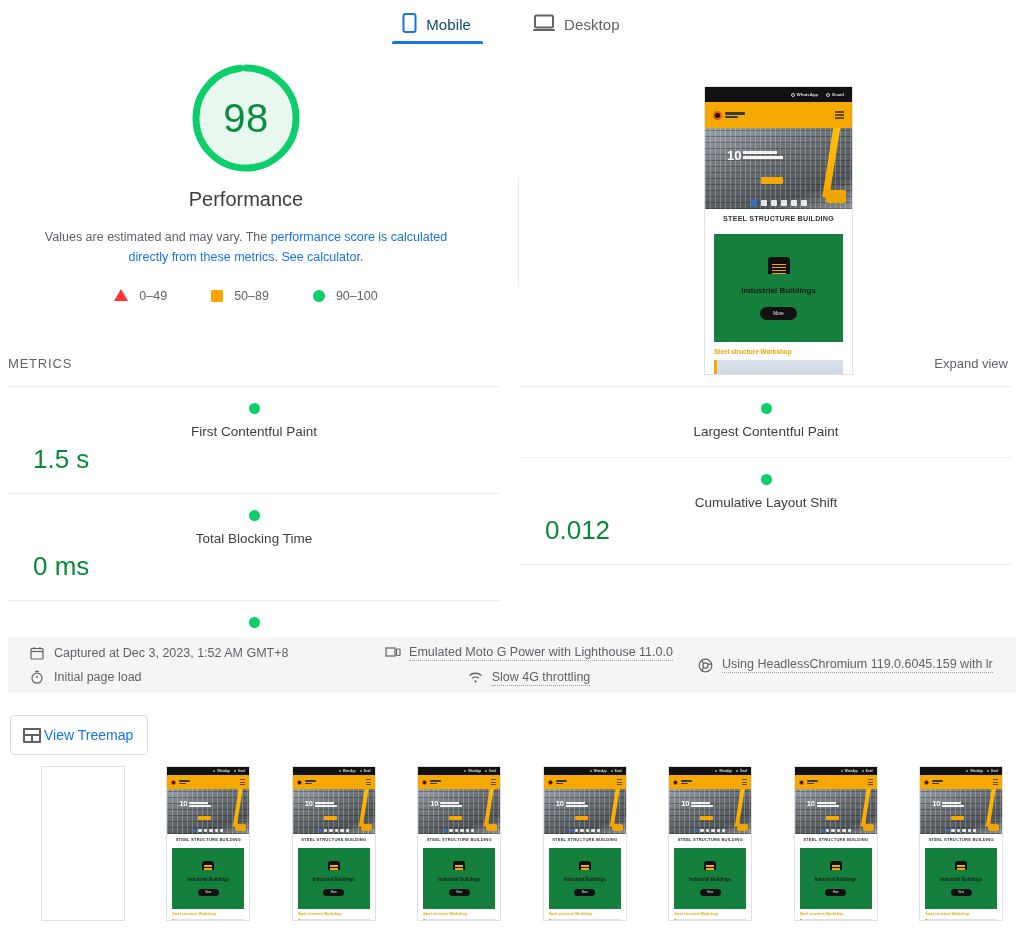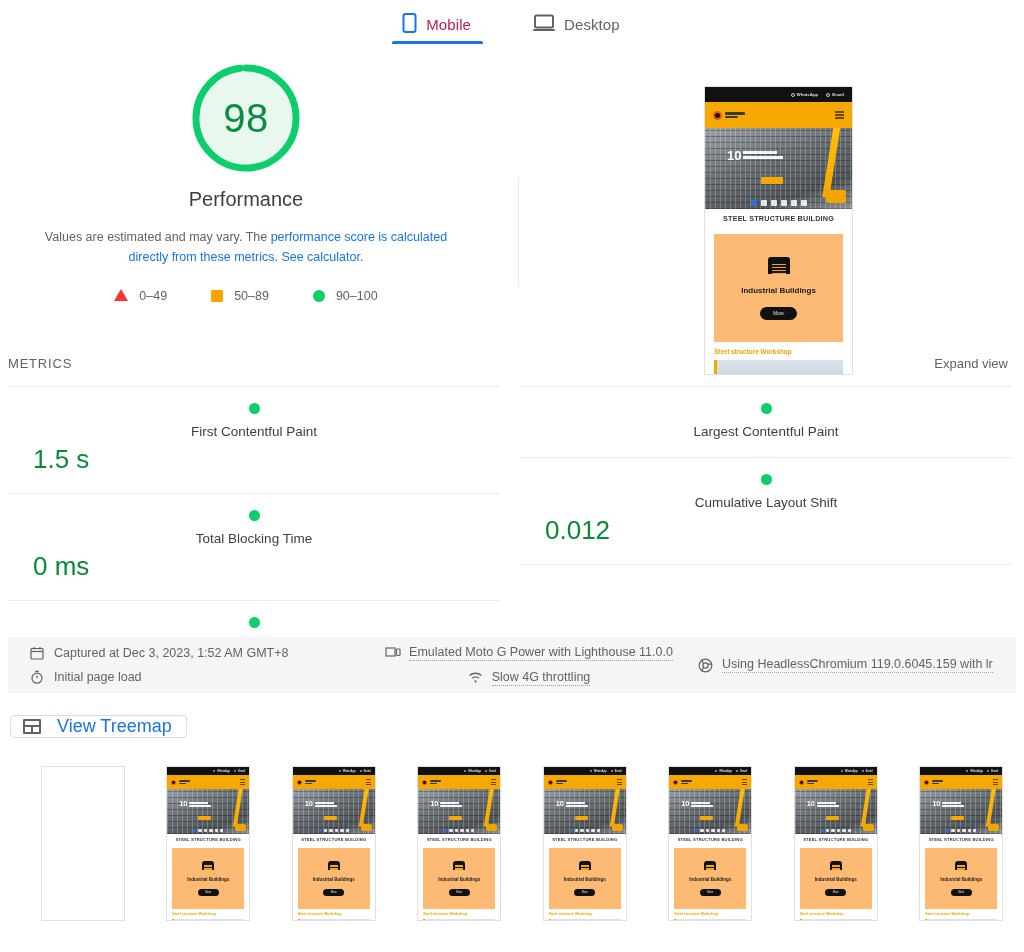--- a/index.html
+++ b/index.html
@@ -17,21 +17,21 @@
   .tabs {
     display: flex; justify-content: center; align-items: flex-end;
     gap: 40px; height: 44px; padding-top: 4px;
   }
   .tab {
     display: flex; align-items: center; gap: 9px;
     height: 40px; padding: 0 12px 0 10px;
     font-size: 15px; cursor: pointer; position: relative;
   }
   .tab .tab-label { letter-spacing: .1px; }
-  .tab.active { color: #be185d; }
+  .tab.active { color: #0c4a6e; }
   .tab.active .underline {
     position: absolute; left: 0; right: 0; bottom: 0;
     height: 3px; background: #1a73e8; border-radius: 2px 2px 0 0;
   }
   .tab.inactive { color: #5f6368; }
 
   
   .hero { position: relative; height: 300px; }
 
   .gauge-block {
@@ -128,21 +128,21 @@
     display: block;
   }
   .ph-hero .icons i:first-child { background: #2f6fd0; }
 
   .ph-sectitle {
     height: 19px; display: flex; align-items: center; justify-content: center;
     font-size: 7.2px; font-weight: 700; color: #33373b; letter-spacing: .2px;
     background: #fff;
   }
   .ph-card {
-    margin: 6px 9px 0; height: 108px; background: #fdba74;
+    margin: 6px 9px 0; height: 108px; background: #15803d;
     display: flex; flex-direction: column; align-items: center; justify-content: center; gap: 12px;
   }
   .ph-card .ico {
     width: 22px; height: 17px; background: #111;
     border-radius: 3px 3px 0 0; position: relative;
   }
   .ph-card .ico::before {
     content: ""; position: absolute; left: 4px; right: 4px; top: 6px; bottom: 0;
     background: repeating-linear-gradient(0deg, #f5a800 0 1.5px, #111 1.5px 3px);
   }
@@ -192,24 +192,24 @@
   .ccol:nth-child(2) { width: 338px; align-items: center; }
   .ccol:nth-child(3) { width: 318px; }
   .citem { display: flex; align-items: center; gap: 9px; font-size: 12.5px; color: #5f6368; white-space: nowrap; }
   .citem .ctext-u { border-bottom: 1px dotted #9aa0a6; padding-bottom: 1px; }
   .cicon { width: 15px; height: 15px; flex: none; color: #5f6368; }
   .cicon svg { display: block; }
 
   
   .treemap {
     position: absolute; left: 10px; top: 715px;
-    display: inline-flex; align-items: center; gap: 16px;
-    height: 23px; padding: 0 14px 0 12px;
+    display: inline-flex; align-items: center; gap: 3px;
+    height: 40px; padding: 0 14px 0 12px;
     border: 1px solid #dadce0; border-radius: 4px; background: #fff;
-    color: #1a73e8; font-size: 18px; cursor: pointer;
+    color: #1a73e8; font-size: 14px; cursor: pointer;
   }
   .tm-ico { width: 18px; height: 15px; border: 2px solid #5f6368; border-radius: 1px; position: relative; }
   .tm-ico::before { content: ""; position: absolute; left: -2px; right: -2px; top: 4px; height: 2px; background: #5f6368; }
   .tm-ico::after { content: ""; position: absolute; top: 4px; bottom: -2px; left: 6px; width: 2px; background: #5f6368; }
 
   
   .filmstrip {
     position: absolute; left: 0; top: 766px; width: 1024px;
     display: flex; align-items: flex-start; padding-left: 20px; gap: 0;
   }

